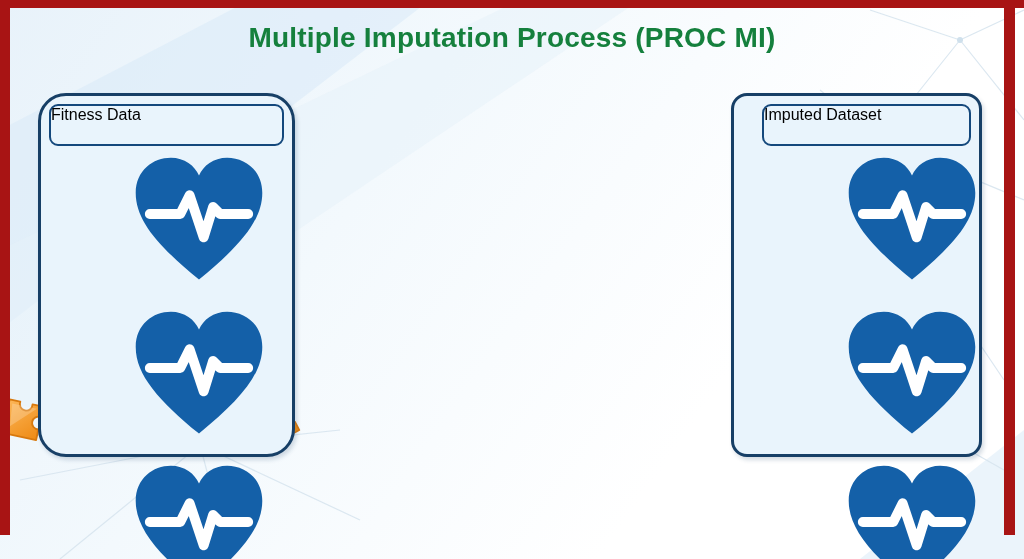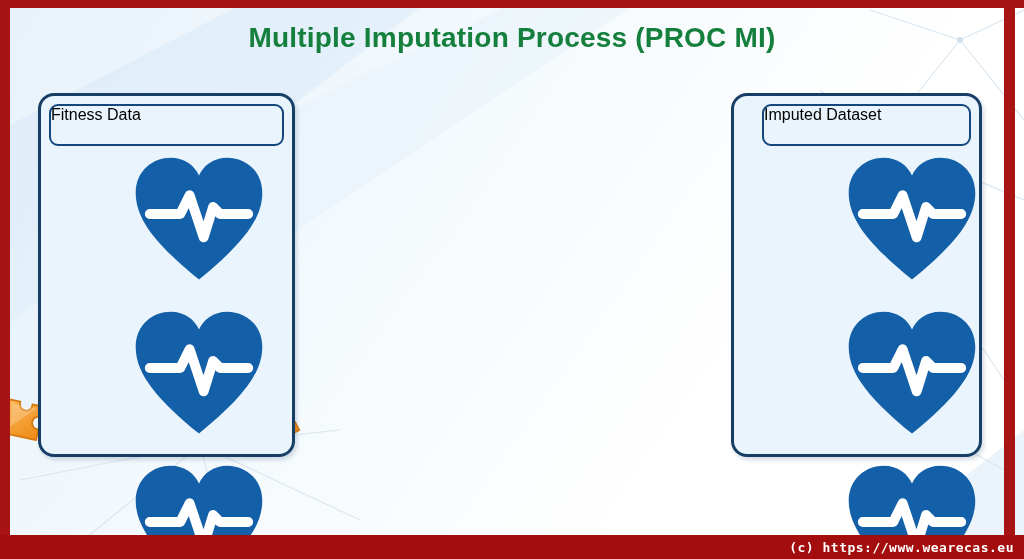--- a/index.html
+++ b/index.html
@@ -18,21 +18,21 @@
                 display:flex;align-items:center;justify-content:flex-end;}
   #copyright{color:#ffffff;font-family:"DejaVu Sans Mono",monospace;
              font-size:13px;font-weight:bold;padding-right:10px;letter-spacing:.5px;}
   
   #page-title{position:absolute;left:0;top:22px;width:1024px;text-align:center;
               font-size:28px;font-weight:bold;color:#15803d;letter-spacing:.2px;z-index:5;}
   
   .panel{position:absolute;top:93px;width:257px;height:364px;background:#e9f4fc;
          border:3px solid #173f66;border-radius:16px;box-sizing:border-box;
          padding:8px;z-index:4;box-shadow:2px 3px 4px rgba(20,60,100,.18);}
-  #panel-left{left:38px;}
+  #panel-left{left:38px;border-radius:28px;}
   #panel-right{left:731px;width:251px;padding-left:28px;}
   .panel-header{height:38px;border-radius:9px;border:2px solid #14487c;
                 background:linear-gradient(180deg,#459;background:linear-gradient(180deg,#4190dc,#1f6fc0);
                 display:flex;align-items:center;justify-content:center;
                 color:#ffffff;font-size:20px;font-weight:bold;box-sizing:border-box;}
   .grid{display:grid;grid-template-columns:repeat(5,1fr);grid-auto-rows:45px;
         gap:5px;margin-top:8px;}
   .tile{position:relative;border-radius:7px;box-sizing:border-box;
         display:flex;align-items:center;justify-content:center;}
   .t-e1{background:#c3e1f7;border:1px solid #8cbede;}
@@ -119,23 +119,20 @@
           <polygon points="1,17 41,17 41,2 74,31 41,60 41,45 1,45" fill="#2e7ecf" stroke="#1b578f" stroke-width="2" stroke-linejoin="round"></polygon>
         </symbol>
       </defs>
     </svg>
   </div>
 
   
   <div class="frame-strip" id="frame-top"></div>
   <div class="frame-strip" id="frame-left"></div>
   <div class="frame-strip" id="frame-right"></div>
-  <div class="frame-strip" id="frame-bottom">
-    <span id="copyright">(c) https://www.wearecas.eu</span>
-  </div>
 
   
   <div id="page-title">Multiple Imputation Process (PROC MI)</div>
 
   
   <div class="panel" id="panel-left">
     <div class="panel-header">Fitness Data</div>
     <div class="grid" id="left-grid">
         <div class="tile t-e1"></div>
         <div class="tile t-heart"><svg>

